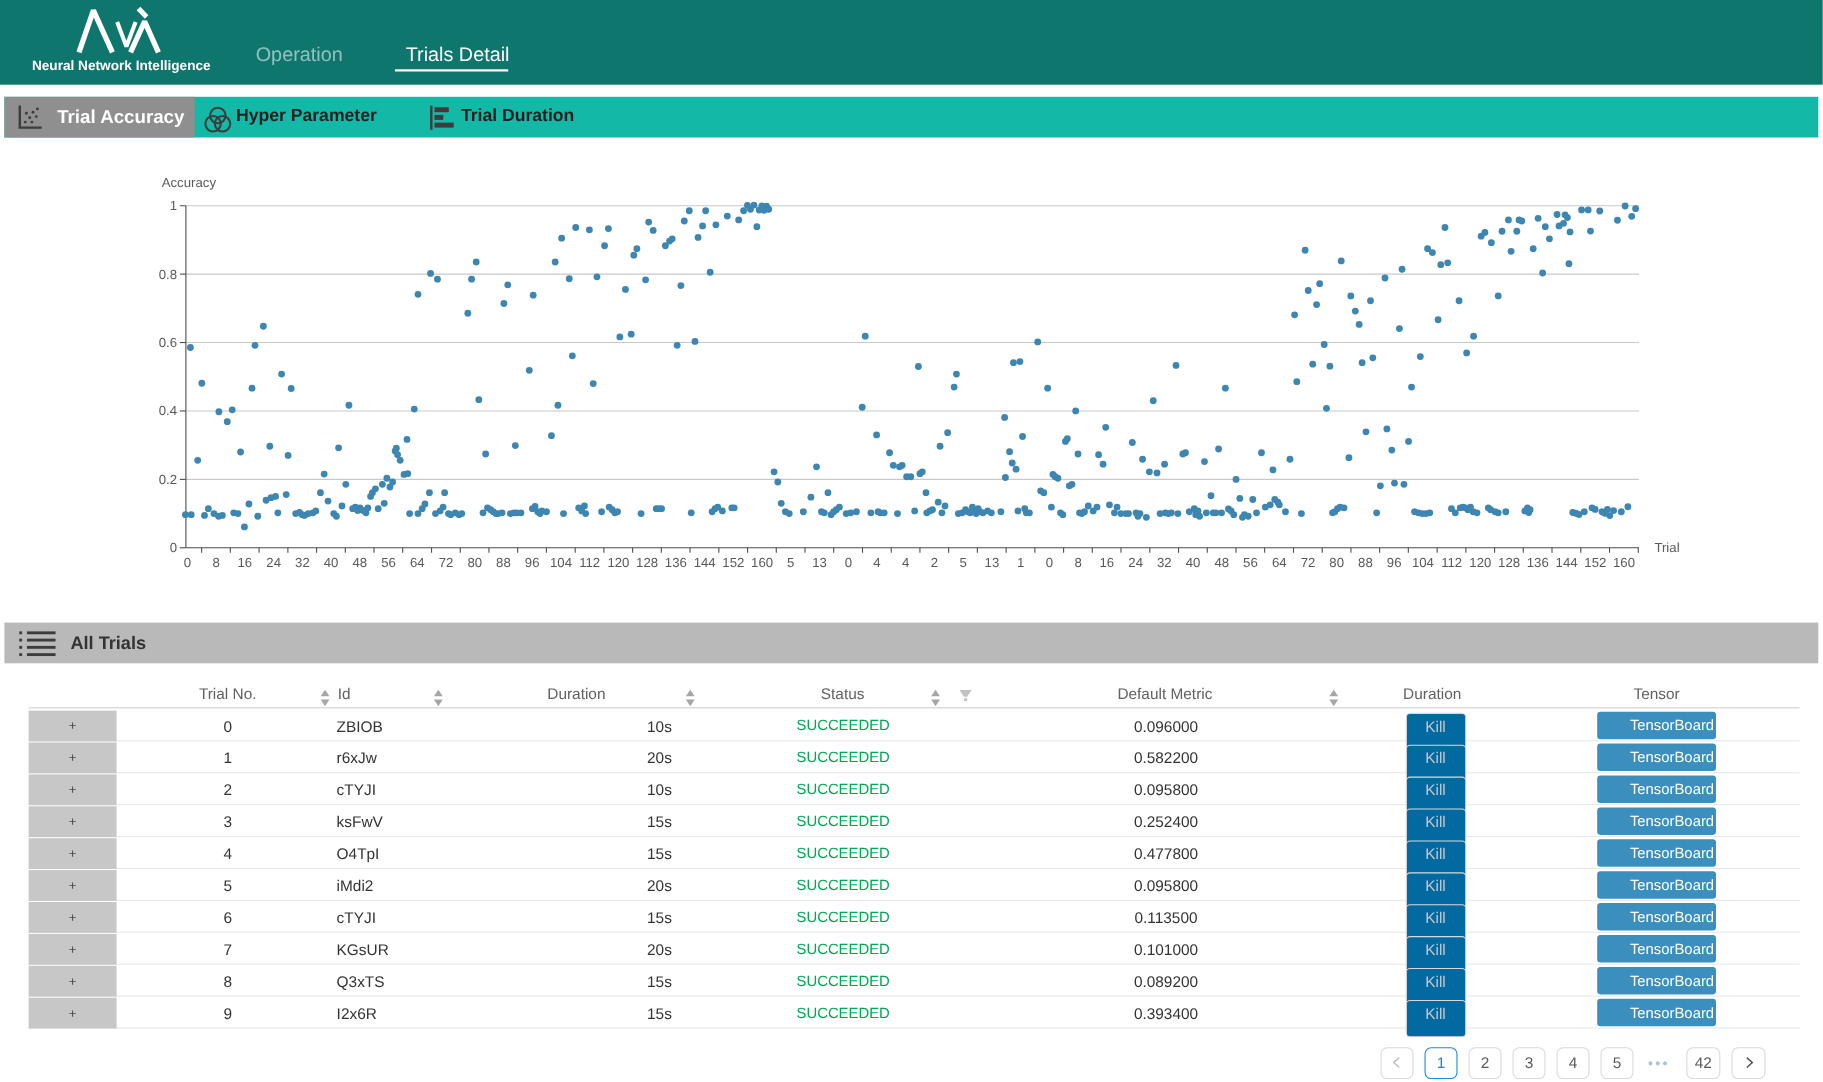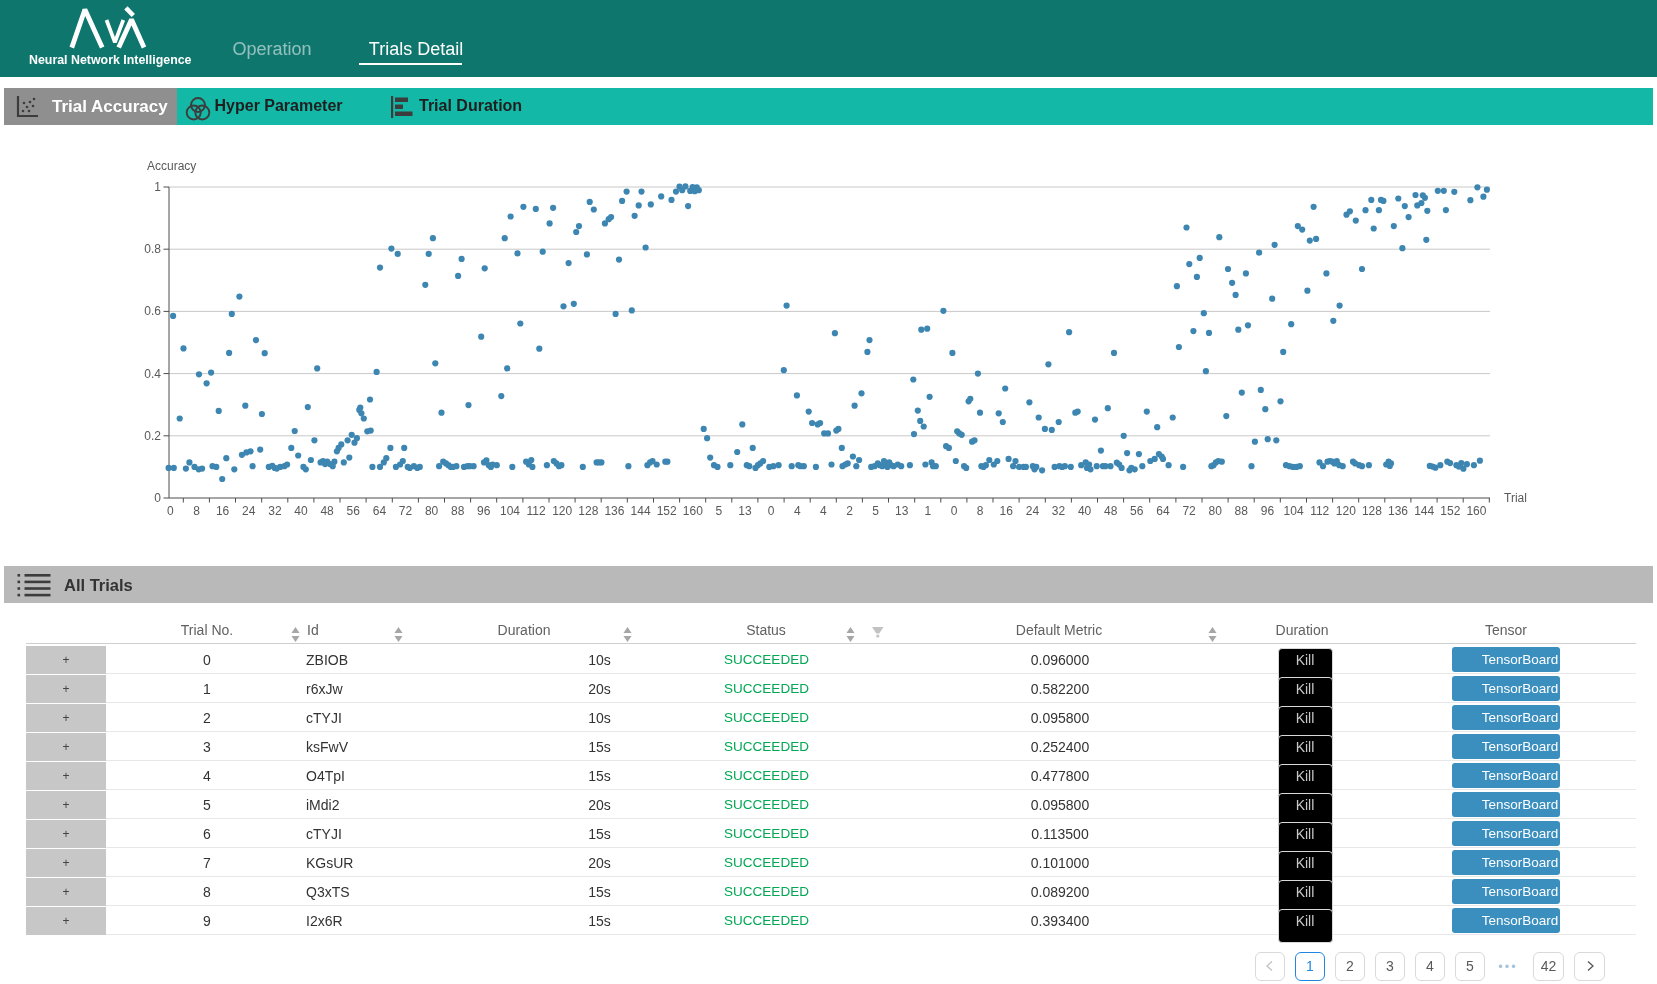--- a/index.html
+++ b/index.html
@@ -19,21 +19,21 @@
 .chart text { font-size:12px; fill:#595959; font-family:"Liberation Sans", sans-serif; }
 .atbar { position:absolute; top:566px; left:4px; width:1649px; height:37px; background:#b9b9b9;padding-left:45px; }
 .atbar .tx { position:absolute; left:60px; top:9.5px; font-size:16.5px; font-weight:700; color:#333; }
 .thead { position:absolute; top:622px; left:0; width:1657px; height:25px; font-size:14px; color:#616161; }
 .thead .c, .row .c { position:absolute; transform:translateX(-50%); }
 .caret { position:absolute; top:5px; }
 .row { position:absolute; left:26px; width:1610px; height:29px; border-bottom:1px solid #e8e8e8; font-size:14px; color:#333; }
 .row span { top:6.5px; }
 .plus { position:absolute; left:0; top:0.5px; width:80px; height:28px; background:#c7c7c7; text-align:center; line-height:28px; font-size:12px; color:#444; }
 .succ { color:#00a854; font-size:13.5px; }
-.kill { position:absolute; left:1251.5px; top:2.5px; width:55px; height:34px; border:1px solid #d9d9d9; border-radius:4px; color:#c8c8c8; text-align:center; line-height:22px; background:#000000; }
+.kill { position:absolute; left:1251.5px; top:2.5px; width:55px; height:34px; border:1px solid #d9d9d9; border-radius:4px; color:#c8c8c8; text-align:center; line-height:22px; background:#0369a1; }
 .tb { position:absolute; left:1426px; top:2px; width:108px; height:25px; background:#3a8fbf; border-radius:3px; color:#fff; text-align:center; line-height:25px; font-size:13.5px;padding-left:28px; }
 .pag { position:absolute; top:952px; height:29px; width:30px; border:1px solid #d9d9d9; border-radius:6px; background:#fff; color:#595959; font-size:14px; text-align:center; line-height:27px; }
 </style></head>
 <body>
 <div class="hdr">
  <svg style="position:absolute;left:60px;top:0" width="95" height="52" viewBox="0 0 95 52">
   <g stroke="#fff" fill="none" stroke-linejoin="bevel">
    <path d="M11.8,47.6 L24.9,9.5 L42.2,47.6" stroke-width="4.8"></path>
    <path d="M46.5,20.0 L54.9,42.3 L63.3,20.0" stroke-width="3.7"></path>
    <path d="M58.7,47.6 L71.5,19.5 L84.0,47.6" stroke-width="4.8"></path>

